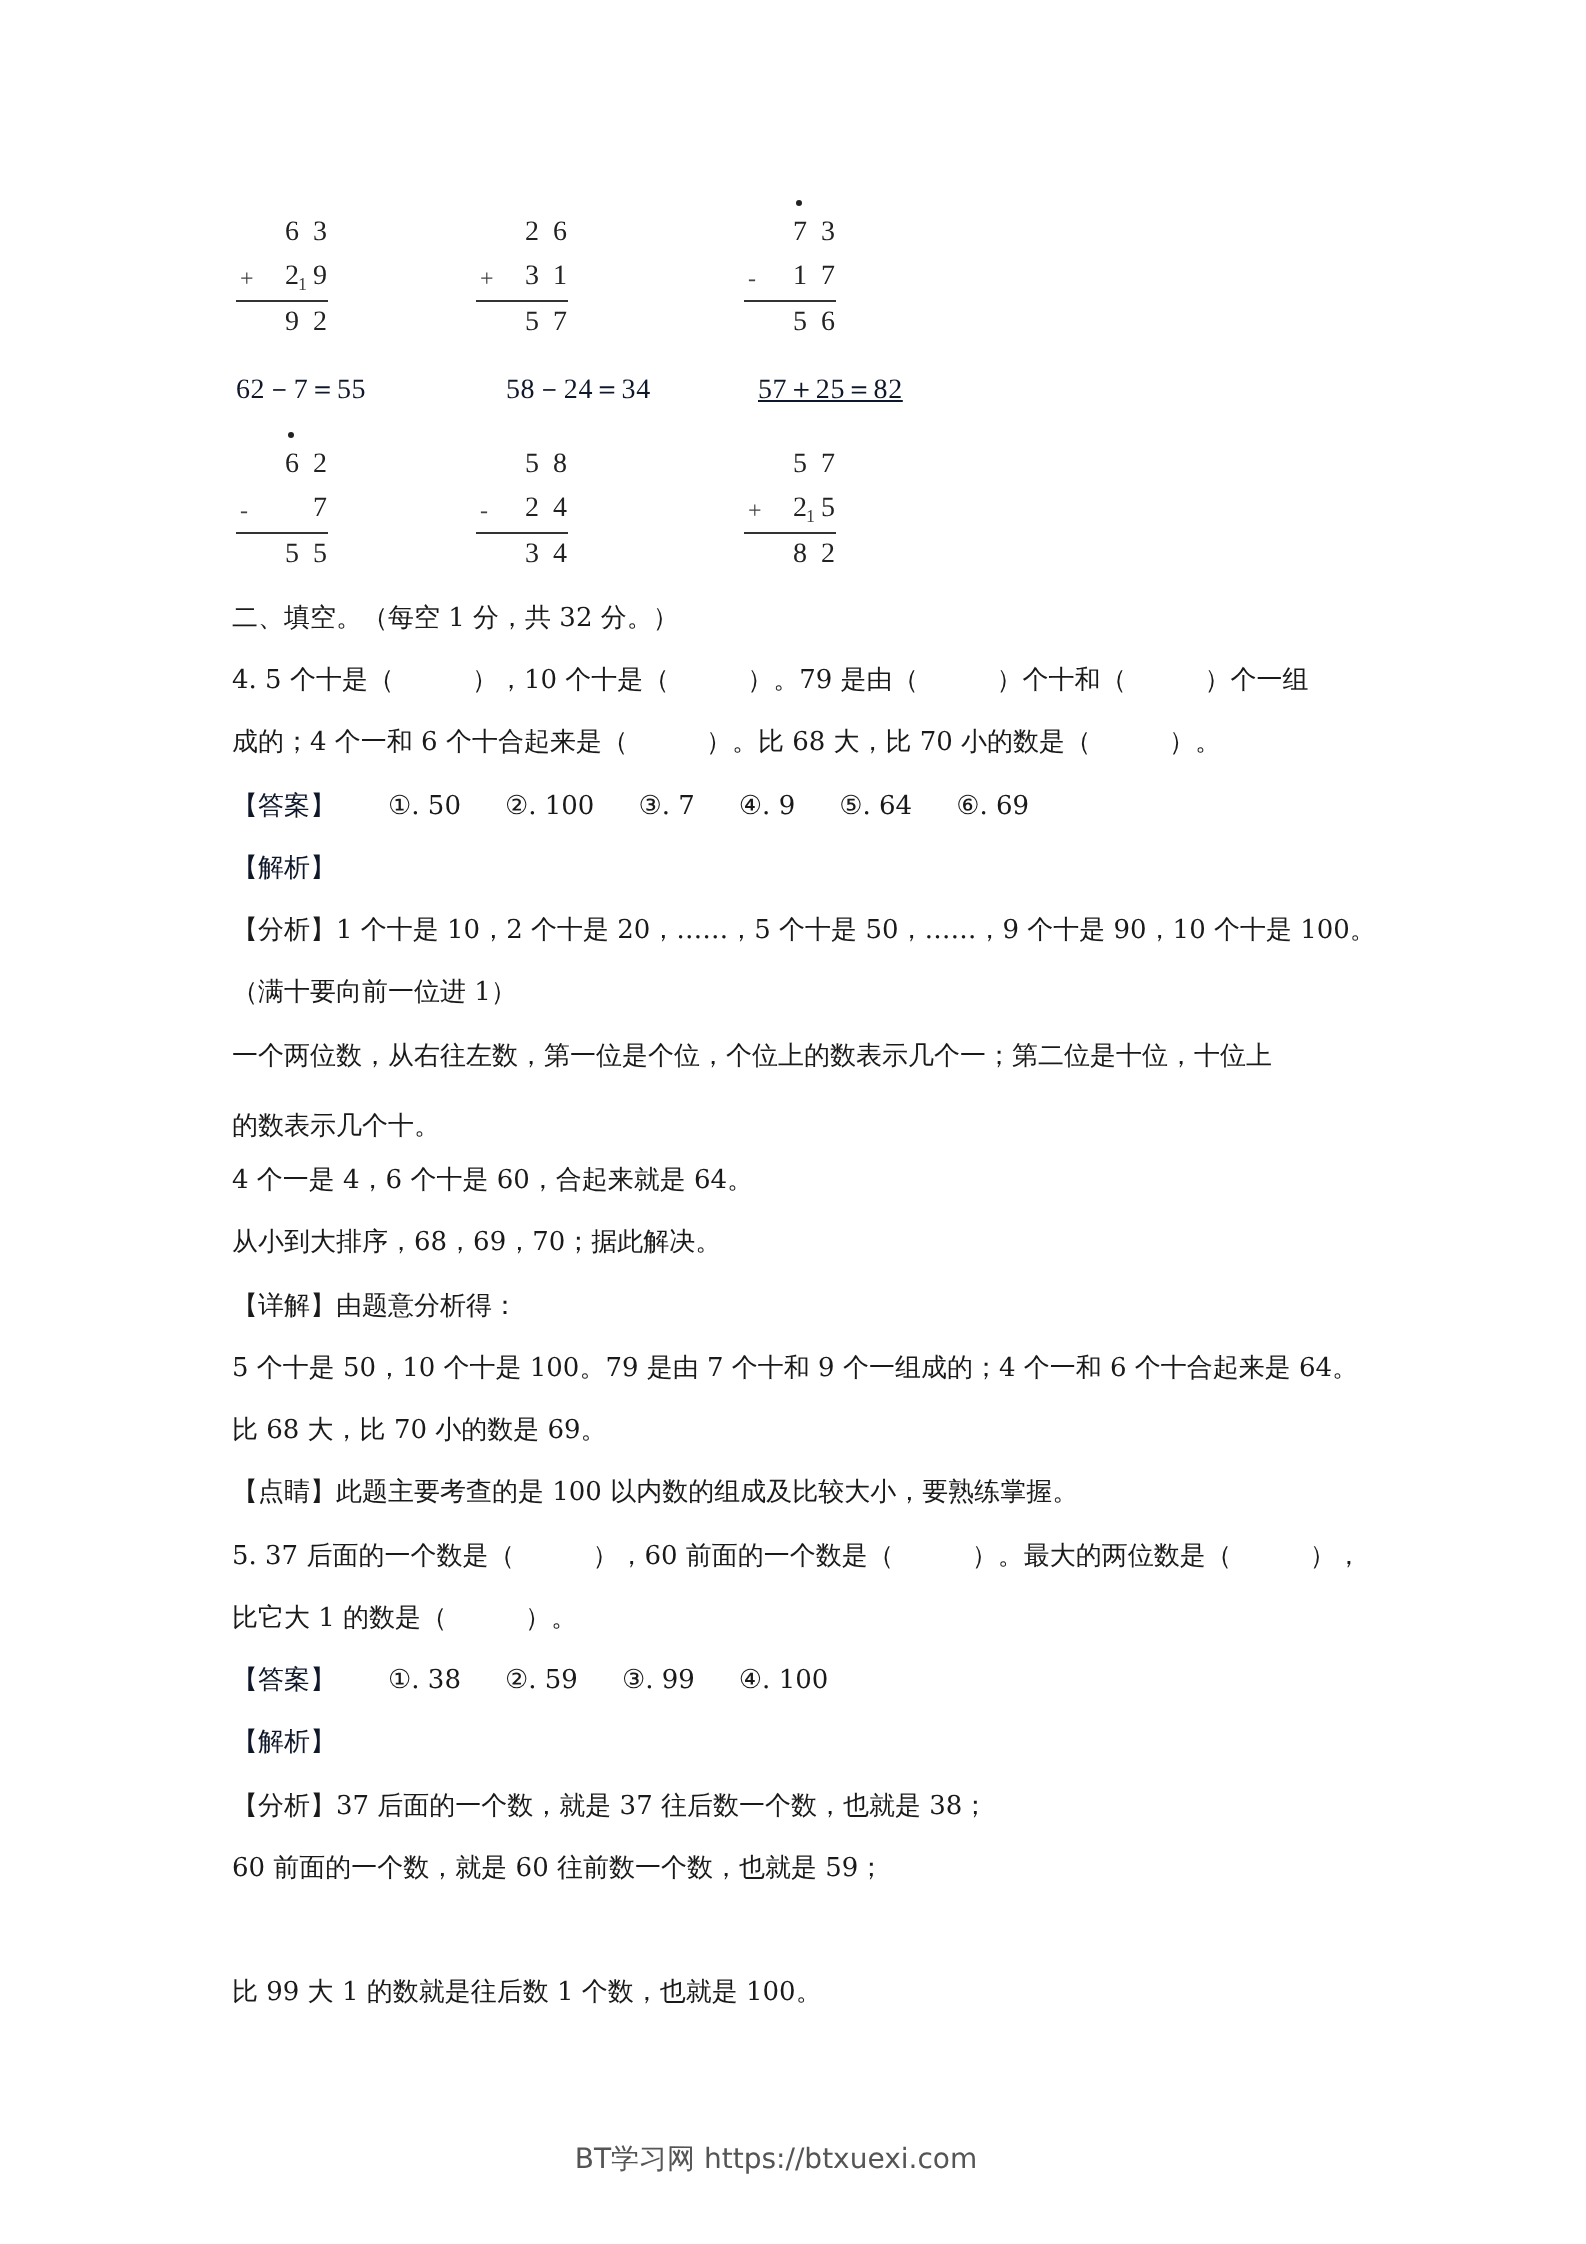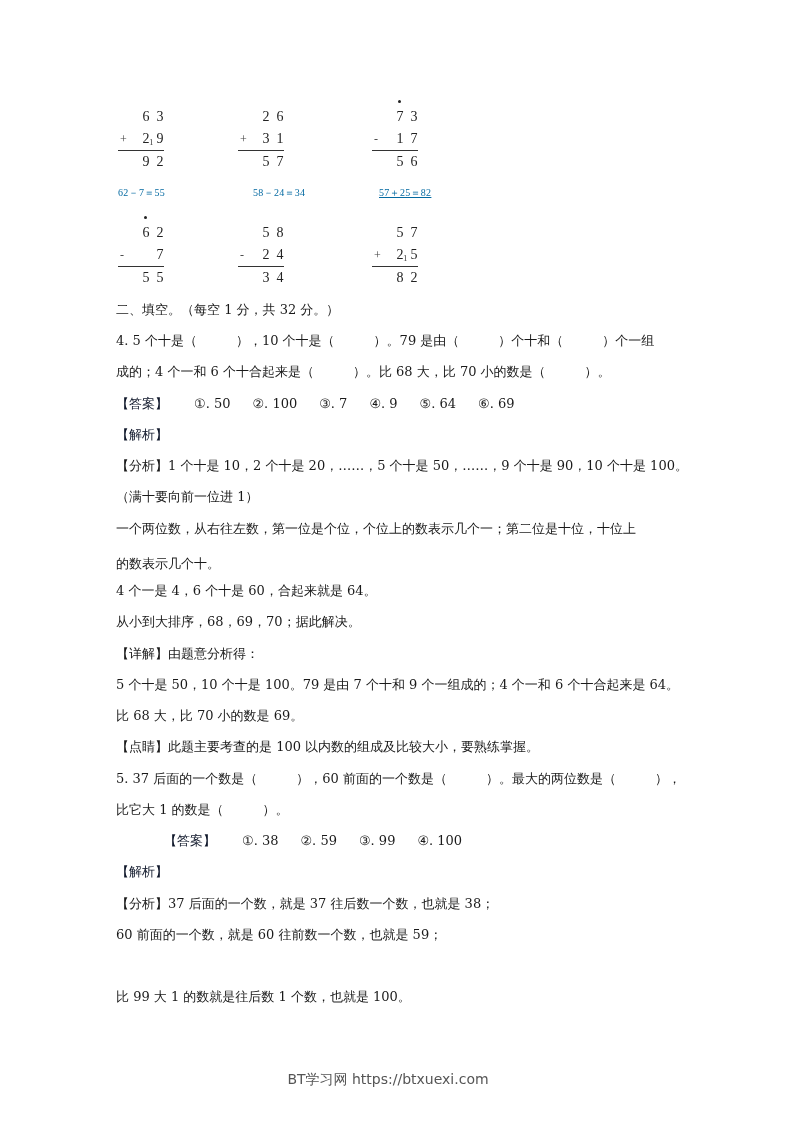--- a/index.html
+++ b/index.html
@@ -23,21 +23,21 @@
   .calc .d.tens { left: 22px; }
   .calc .d.ones { left: 36px; }
   .calc .op { position: absolute; left: 2px; top: 0; font-size: 12px; color: #444; }
   .calc .carry { position: absolute; left: 31px; top: 3px; font-size: 9px; color: #444; }
   .calc .dot { position: absolute; left: 26px; top: -6px; width: 3px; height: 3px; border-radius: 50%; background: #222; }
   .calc .line { height: 1px; background: #333; width: 46px; margin: 0; }
 
   .eq {
     position: absolute;
     font-family: "Liberation Serif", "DejaVu Serif", serif;
-    font-size: 10px; color: #0369a1; letter-spacing: 0.3px;
+    font-size: 14px; color: #0f172a; letter-spacing: 0.3px;
   }
 
   .line-text {
     position: absolute; left: 116px;
     font-size: 13px; line-height: 16px; color: #1a1a1a; white-space: nowrap;
   }
   .tag { color: #0f172a; }
   .ans { display: inline-block; margin-left: 26px; }
   .ans span { margin-right: 22px; }
 
@@ -175,21 +175,21 @@
   <div class="line-text" style="top:556px;">的数表示几个十。</div>
   <div class="line-text" style="top:583px;">4 个一是 4，6 个十是 60，合起来就是 64。</div>
   <div class="line-text" style="top:614px;">从小到大排序，68，69，70；据此解决。</div>
   <div class="line-text" style="top:646px;">【详解】由题意分析得：</div>
   <div class="line-text" style="top:677px;">5 个十是 50，10 个十是 100。79 是由 7 个十和 9 个一组成的；4 个一和 6 个十合起来是 64。</div>
   <div class="line-text" style="top:708px;">比 68 大，比 70 小的数是 69。</div>
   <div class="line-text" style="top:739px;">【点睛】此题主要考查的是 100 以内数的组成及比较大小，要熟练掌握。</div>
 
   <div class="line-text" style="top:771px;">5. 37 后面的一个数是（　　　），60 前面的一个数是（　　　）。最大的两位数是（　　　），</div>
   <div class="line-text" style="top:802px;">比它大 1 的数是（　　　）。</div>
-  <div class="line-text" style="top:833px;margin-left:48px;">
+  <div class="line-text" style="top:833px;">
     <span class="tag">【答案】</span><span class="ans"><span>①. 38</span><span>②. 59</span><span>③. 99</span><span>④. 100</span></span>
   </div>
   <div class="line-text tag" style="top:864px;">【解析】</div>
   <div class="line-text" style="top:896px;">【分析】37 后面的一个数，就是 37 往后数一个数，也就是 38；</div>
   <div class="line-text" style="top:927px;">60 前面的一个数，就是 60 往前数一个数，也就是 59；</div>
   <div class="line-text" style="top:989px;">比 99 大 1 的数就是往后数 1 个数，也就是 100。</div>
 
   <div class="footer">BT学习网 https://btxuexi.com</div>
 </div>
 

